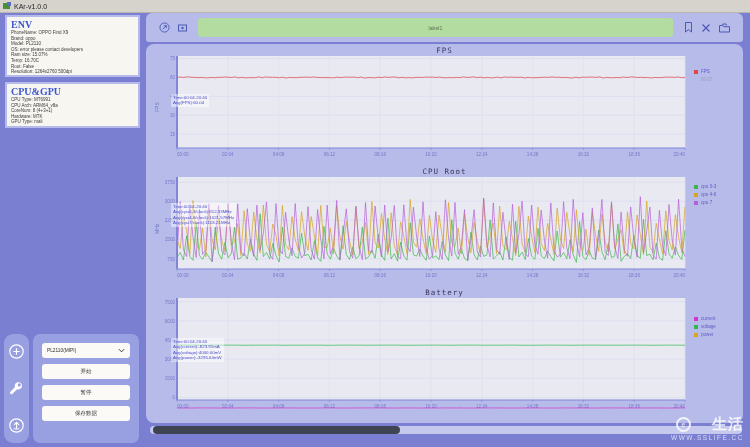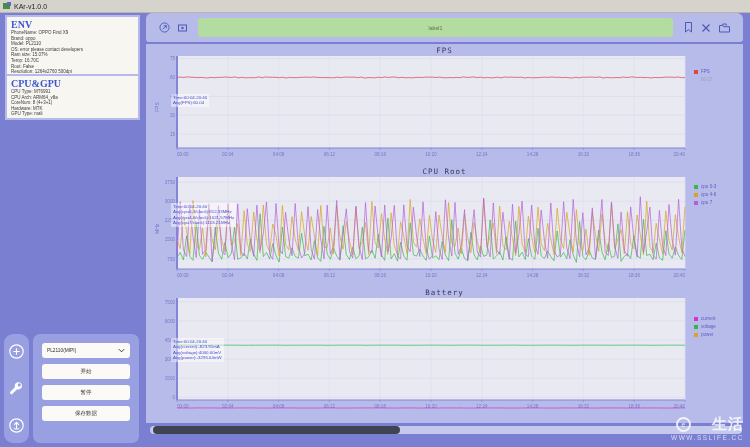--- a/index.html
+++ b/index.html
@@ -12,42 +12,42 @@
     border-bottom:1px solid #b8b5ae;}
   .titlebar .app-ic{width:8px;height:8px;flex:0 0 auto;}
   .titlebar .ttl{font-size:7px;color:#222;}
 
   
   .card{position:absolute;left:7px;width:131px;background:#f7f6f1;border-radius:0;
     box-shadow:0 0 0 2px #b6baea;padding:2px 4px;box-sizing:border-box;overflow:hidden;}
   .card .card-title{color:#3b55d2;font-weight:bold;font-family:"Liberation Serif",serif;font-size:10px;line-height:11px;}
   .card .ln{font-size:4.5px;line-height:5.6px;color:#3a3a3a;white-space:nowrap;}
   .env-card{top:17px;height:58px;}
-  .cpu-card{top:76px;height:42px;}
+  .cpu-card{top:84px;height:42px;}
 
   
   .icon-rail{position:absolute;left:4px;top:334px;width:25px;height:109px;background:#99a0e2;
     border-radius:9px;display:flex;flex-direction:column;align-items:center;justify-content:space-between;
     padding:9px 0;box-sizing:border-box;}
   .rail-btn{width:17px;height:17px;background:transparent;border:none;padding:0;cursor:pointer;}
   .control-panel{position:absolute;left:33px;top:334px;width:106px;height:109px;background:#99a0e2;
     border-radius:7px;padding:9px 9px 0 9px;box-sizing:border-box;}
   .ctl{width:88px;height:15px;background:#fbfaf7;border:none;border-radius:3px;margin-bottom:6px;
     font-size:5.5px;color:#333;display:flex;align-items:center;justify-content:center;cursor:pointer;box-sizing:border-box;}
   .ctl.select{justify-content:space-between;padding:0 5px;font-size:4.8px;}
 
   
   .toolbar{position:absolute;left:146px;top:13px;width:597px;height:29px;background:#b7bbe9;
     border-radius:6px 6px 3px 3px;display:flex;align-items:center;padding:0 9px;box-sizing:border-box;}
   .tb-btn{background:none;border:none;padding:0;margin:0 4px;cursor:pointer;line-height:0;}
   .label-bar{flex:1;height:19px;background:#b3dda0;border-radius:3px;margin:0 7px;
     display:flex;align-items:center;justify-content:center;font-size:5.2px;color:#5f7152;}
 
   .charts-panel{position:absolute;left:146px;top:44px;width:597px;height:379px;background:#b7bbe9;
-    border-radius:0;padding:2px 6px 0 6px;box-sizing:border-box;}
+    border-radius:8px;padding:2px 6px 0 6px;box-sizing:border-box;}
   .chart-title{text-align:center;font-family:"DejaVu Sans Mono",monospace;font-size:7.5px;
     letter-spacing:1px;color:#39355a;height:10px;line-height:10px;}
   .chart-row{display:flex;align-items:stretch;}
   .ylab{width:9px;display:flex;align-items:center;justify-content:center;font-size:5px;color:#6d71c4;
     writing-mode:vertical-rl;transform:rotate(180deg);}
   .plot-wrap{position:relative;width:526px;}
   .plot-wrap svg{display:block;}
   .legend{width:50px;box-sizing:border-box;padding-left:7px;}
   .legend-item{display:flex;align-items:center;gap:3px;margin-bottom:3px;}
   .swatch{width:4px;height:4px;flex:0 0 auto;}

